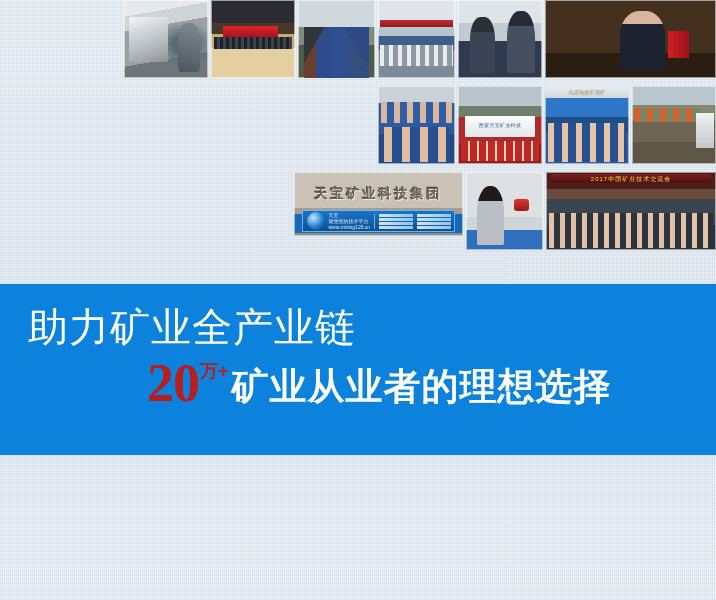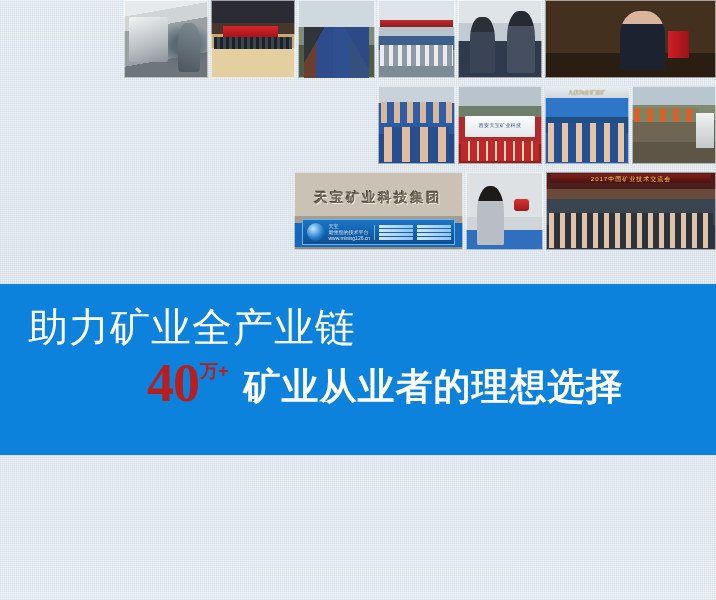--- a/index.html
+++ b/index.html
@@ -319,21 +319,21 @@
     top: -30px;
     left: 1px;
     letter-spacing: 0px;
   }
   .banner-tail {
     font-size: 37px;
     line-height: 40px;
     font-weight: bold;
     color: #ffffff;
     letter-spacing: 1px;
-    margin-left: 16px;
+    margin-left: 4px;
     position: relative;
     top: -3px;
   }
 
   
   .strip { position: absolute; left: 0; top: 455px; width: 716px; height: 145px; }
 </style>
 </head>
 <body>
 
@@ -350,21 +350,21 @@
 
     <div class="photo p-crowd1" style="left:378px;top:86px;width:77px;height:78px;"></div>
     <div class="photo p-banner" style="left:458px;top:86px;width:84px;height:78px;">
       <div class="ph-label" style="top:46%;color:#2e4f86;text-shadow:none;">西安天宝矿业科技</div>
     </div>
     <div class="photo p-blueblg" style="left:545px;top:86px;width:84px;height:78px;">
       <div class="ph-label" style="top:4%;color:#ffe9a8;">九仪沟金矿选矿</div>
     </div>
     <div class="photo p-van" style="left:632px;top:86px;width:84px;height:78px;"></div>
 
-    <div class="photo p-sign" style="left:294px;top:172px;width:169px;height:78px;">
+    <div class="photo p-sign" style="left:294px;top:172px;width:169px;height:64px;">
       <div class="sign-text">天宝矿业科技集团</div>
       <div class="sign-plate">
         <div class="sign-globe"></div>
         <div class="sign-brand">
           <div>天宝</div>
           <div>最懂您的技术平台</div>
           <div>www.mining126.cn</div>
         </div>
         <div class="sign-cols">
           <span></span>
@@ -380,21 +380,21 @@
     </div>
     <div class="photo p-pour" style="left:466px;top:172px;width:77px;height:78px;"></div>
     <div class="photo p-conf" style="left:546px;top:172px;width:170px;height:78px;">
       <div class="conf-banner">2017中国矿业技术交流会</div>
     </div>
   </div>
 
   <div class="banner">
     <div class="banner-line1">助力矿业全产业链</div>
     <div class="banner-line2">
-      <span class="num-20">40</span>
+      <span class="num-20">20</span>
       <span class="num-sup">万+</span>
       <span class="banner-tail">矿业从业者的理想选择</span>
     </div>
   </div>
 
   <div class="strip">
     
     
     
     

